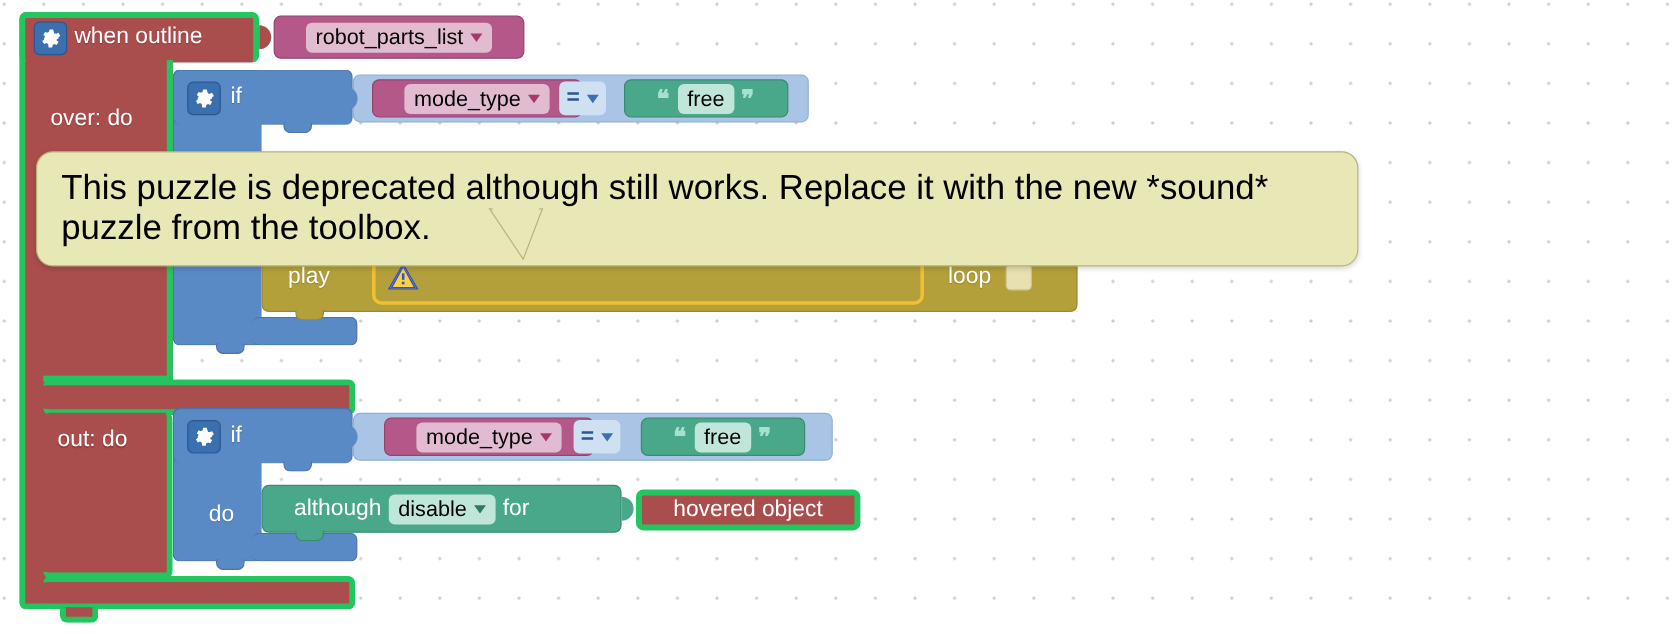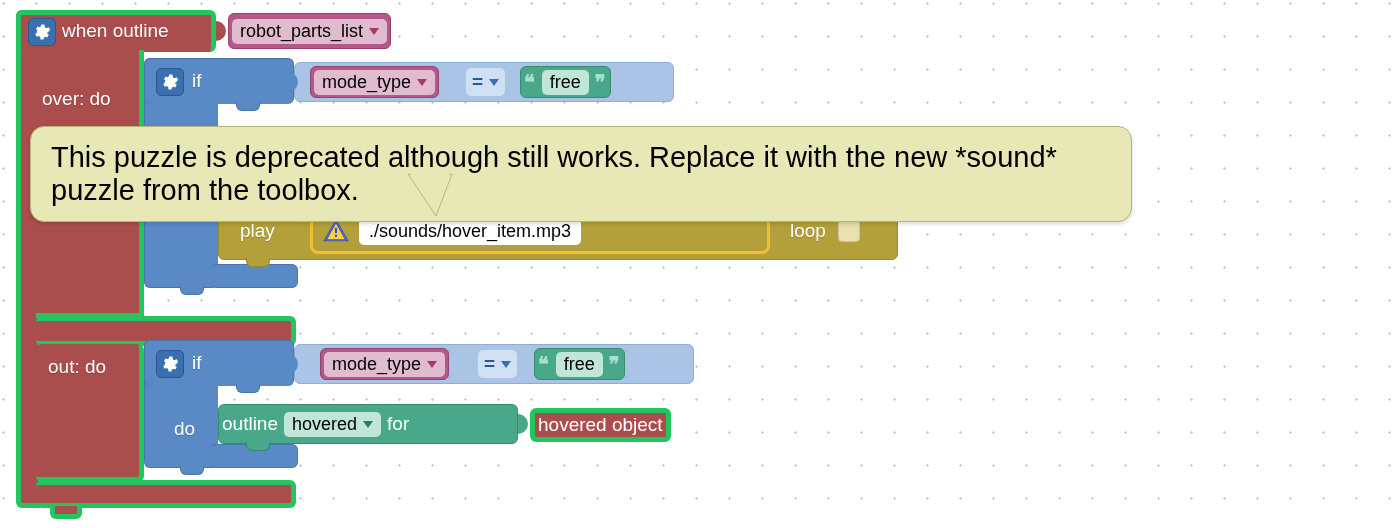--- a/index.html
+++ b/index.html
@@ -24,21 +24,21 @@
     color:#fff;
     white-space:nowrap;
     text-shadow:0 1px 1px rgba(0,0,0,0.2);
   }
   .pill{
     position:absolute;
     border-radius:6px;
     box-sizing:border-box;
     display:flex;
     align-items:center;
-    padding:0 3px;
+    padding:0 26px;
     gap:6px;
   }
   .dd{
     background:rgba(255,255,255,0.6);
     color:#000;
     border-radius:5px;
     padding:2px 8px;
     display:inline-flex;
     align-items:center;
     gap:6px;
@@ -185,21 +185,20 @@
     <svg viewBox="0 0 24 24">
         <path fill="#ffd040" stroke="#3050c0" stroke-width="1" d="M12 2L1 21h22z"></path>
         <path fill="#3050c0" d="M12 2L1 21h22z" opacity="0"></path>
         <path fill="#3050c0" d="M12 3.8L2.8 20h18.4z" opacity="0"></path>
         <polygon points="12,3 2,20.5 22,20.5" fill="#3055d0"></polygon>
         <polygon points="12,5 4,19.5 20,19.5" fill="#ffd040"></polygon>
         <rect x="11" y="9" width="2" height="5" fill="#3055d0"></rect>
         <rect x="11" y="15.5" width="2" height="2" fill="#3055d0"></rect>
       </svg>
   </span>
-  <span class="txtfield">./sounds/hover_item.mp3</span>
 </div>
 <span class="lbl" style="left:790px;top:220px;z-index:4;">loop</span>
 <div class="checkbox" style="position:absolute;left:838px;top:220px;z-index:4;"></div>
 
 <div class="block c-blue" style="left:144px;top:340px;width:74px;height:128px;border-right:none;"></div>
 <div class="block c-blue" style="left:144px;top:340px;width:150px;height:46px;border-bottom:none;"></div>
 <div class="notch c-blue" style="left:236px;top:384px;border-top:none;"></div>
 <div class="gear" style="position:absolute;left:156px;top:350px;">
   <svg viewBox="0 0 24 24">
       <path d="M12 8a4 4 0 100 8 4 4 0 000-8zm9 4a7 7 0 00-.1-1.2l2.1-1.6-2-3.4-2.5 1a7 7 0 00-2-.1L15 2h-4l-.5 2.7a7 7 0 00-2 1.1l-2.5-1-2 3.4 2.1 1.6A7 7 0 005 12c0 .4 0 .8.1 1.2L3 14.8l2 3.4 2.5-1a7 7 0 002 1.1L10 22h4l.5-2.7a7 7 0 002-1.1l2.5 1 2-3.4-2.1-1.6c.1-.4.1-.8.1-1.2z"></path>
@@ -224,23 +223,23 @@
 </div>
 <div class="pill c-teal" style="left:534px;top:348px;height:32px;z-index:2;">
   <span class="quote">❝</span>
   <span class="dd" style="background:#bfe6d9;">
       <span>free</span>
     </span>
   <span class="quote">❞</span>
 </div>
 
 <div class="pill c-teal" style="left:218px;top:404px;height:40px;z-index:2;width:300px;">
-  <span style="color:#fff;">outline</span>
+  <span style="color:#fff;">although</span>
   <span class="dd" style="background:#bfe6d9;">
-    <span>hovered</span>
+    <span>disable</span>
     <span style="width:0;height:0;border-left:5px solid transparent;border-right:5px solid transparent;border-top:7px solid #2f7a60;"></span>
   </span>
   <span style="color:#fff;">for</span>
 </div>
 <div class="notch c-teal" style="left:246px;top:442px;border-top:none;z-index:2;"></div>
 <div class="puz-in" style="left:518px;top:414px;background:#4aa88a;z-index:2;"></div>
 <div class="pill c-maroon" style="left:530px;top:408px;height:34px;z-index:2;">
   <span style="color:#fff;">hovered object</span>
 </div>
 

